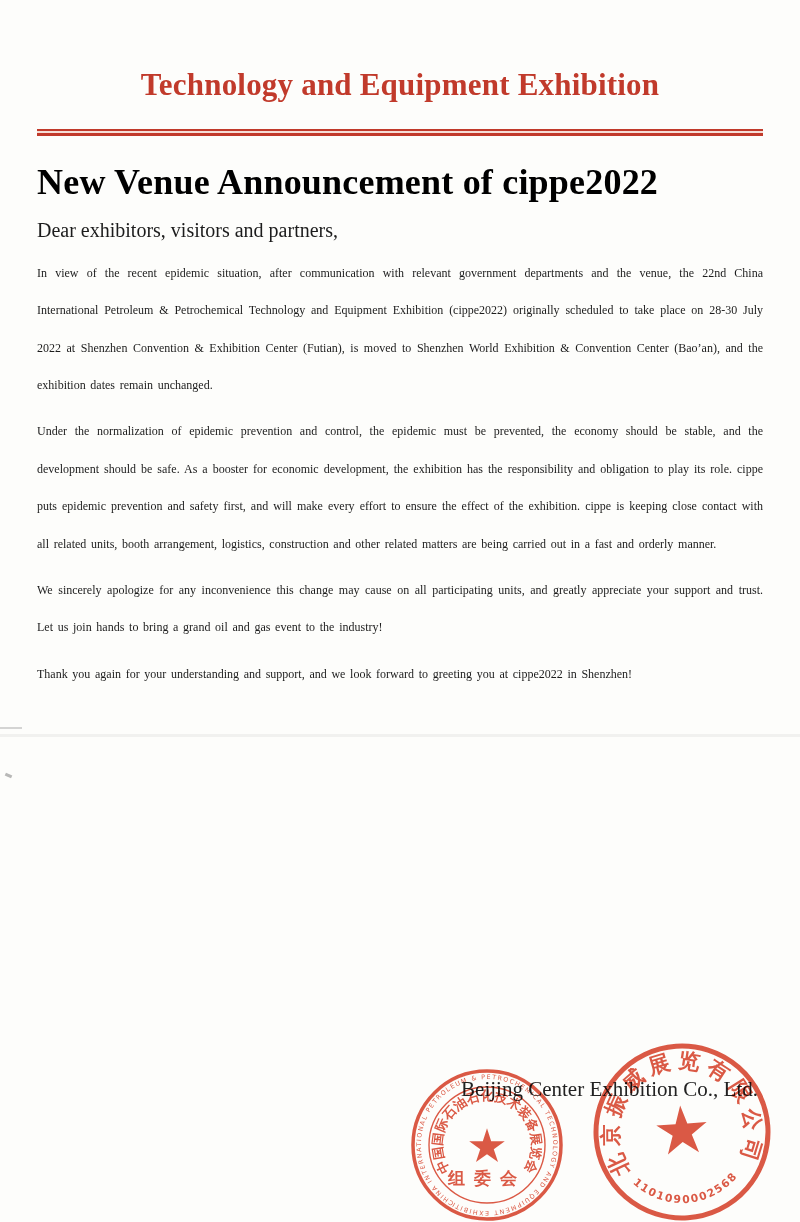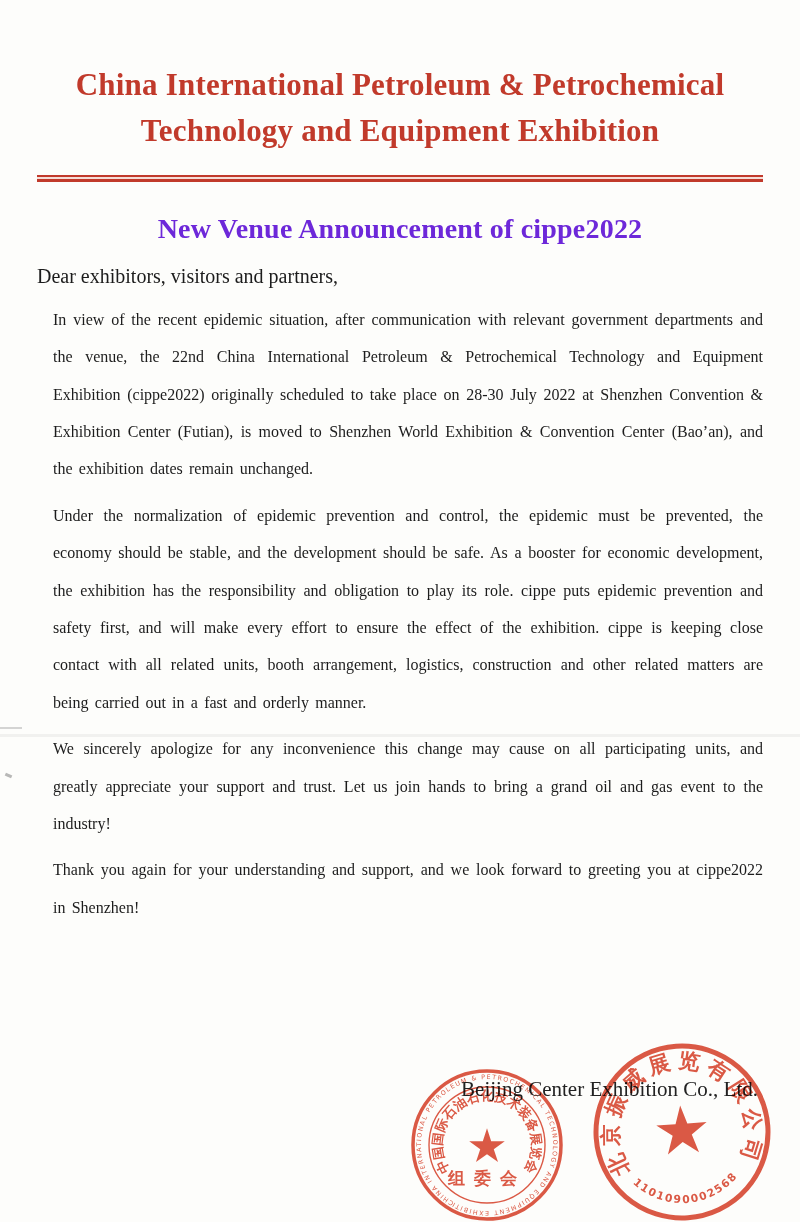--- a/index.html
+++ b/index.html
@@ -33,35 +33,35 @@
   }
   .rule{
     margin-top:12px;
     height:2px;
     border-top:2px solid var(--red);
     border-bottom:3px solid var(--red);
     background:#f6ded7;
   }
   .announce-title{
     margin:29px 0 0 0;
-    text-align:center;
-    font-size:28px;
+    text-align:left;
+    font-size:36px;
     line-height:35px;
     font-weight:bold;
-    color:#6d28d9;
+    color:#000000;
     letter-spacing:.2px;
   }
   .salutation{
     margin:15px 0 0 0;
     font-size:20px;
     line-height:31px;
   }
   .para{
-    margin:9px 0 0 16px;
-    font-size:16px;
+    margin:9px 0 0 0;
+    font-size:12px;
     line-height:37.4px;
     text-align:justify;
     text-align-last:left;
     word-spacing:.14em;
   }
   .signature{
     position:absolute;
     top:1004px;
     right:42px;
     text-align:right;
@@ -95,21 +95,20 @@
     transform:rotate(25deg);
   }
 </style>
 </head>
 <body>
 
 <div class="page">
 
   <header>
     <h1 class="red-title">
-      <div>China International Petroleum &amp; Petrochemical</div>
       <div>Technology and Equipment Exhibition</div>
     </h1>
     <div class="rule"></div>
   </header>
 
   <h2 class="announce-title">New Venue Announcement of cippe2022</h2>
 
   <p class="salutation">Dear exhibitors, visitors and partners,</p>
 
   <p class="para">In view of the recent epidemic situation, after communication with relevant government departments and the venue, the 22nd China International Petroleum &amp; Petrochemical Technology and Equipment Exhibition (cippe2022) originally scheduled to take place on 28-30 July 2022 at Shenzhen Convention &amp; Exhibition Center (Futian), is moved to Shenzhen World Exhibition &amp; Convention Center (Bao’an), and the exhibition dates remain unchanged.</p>

